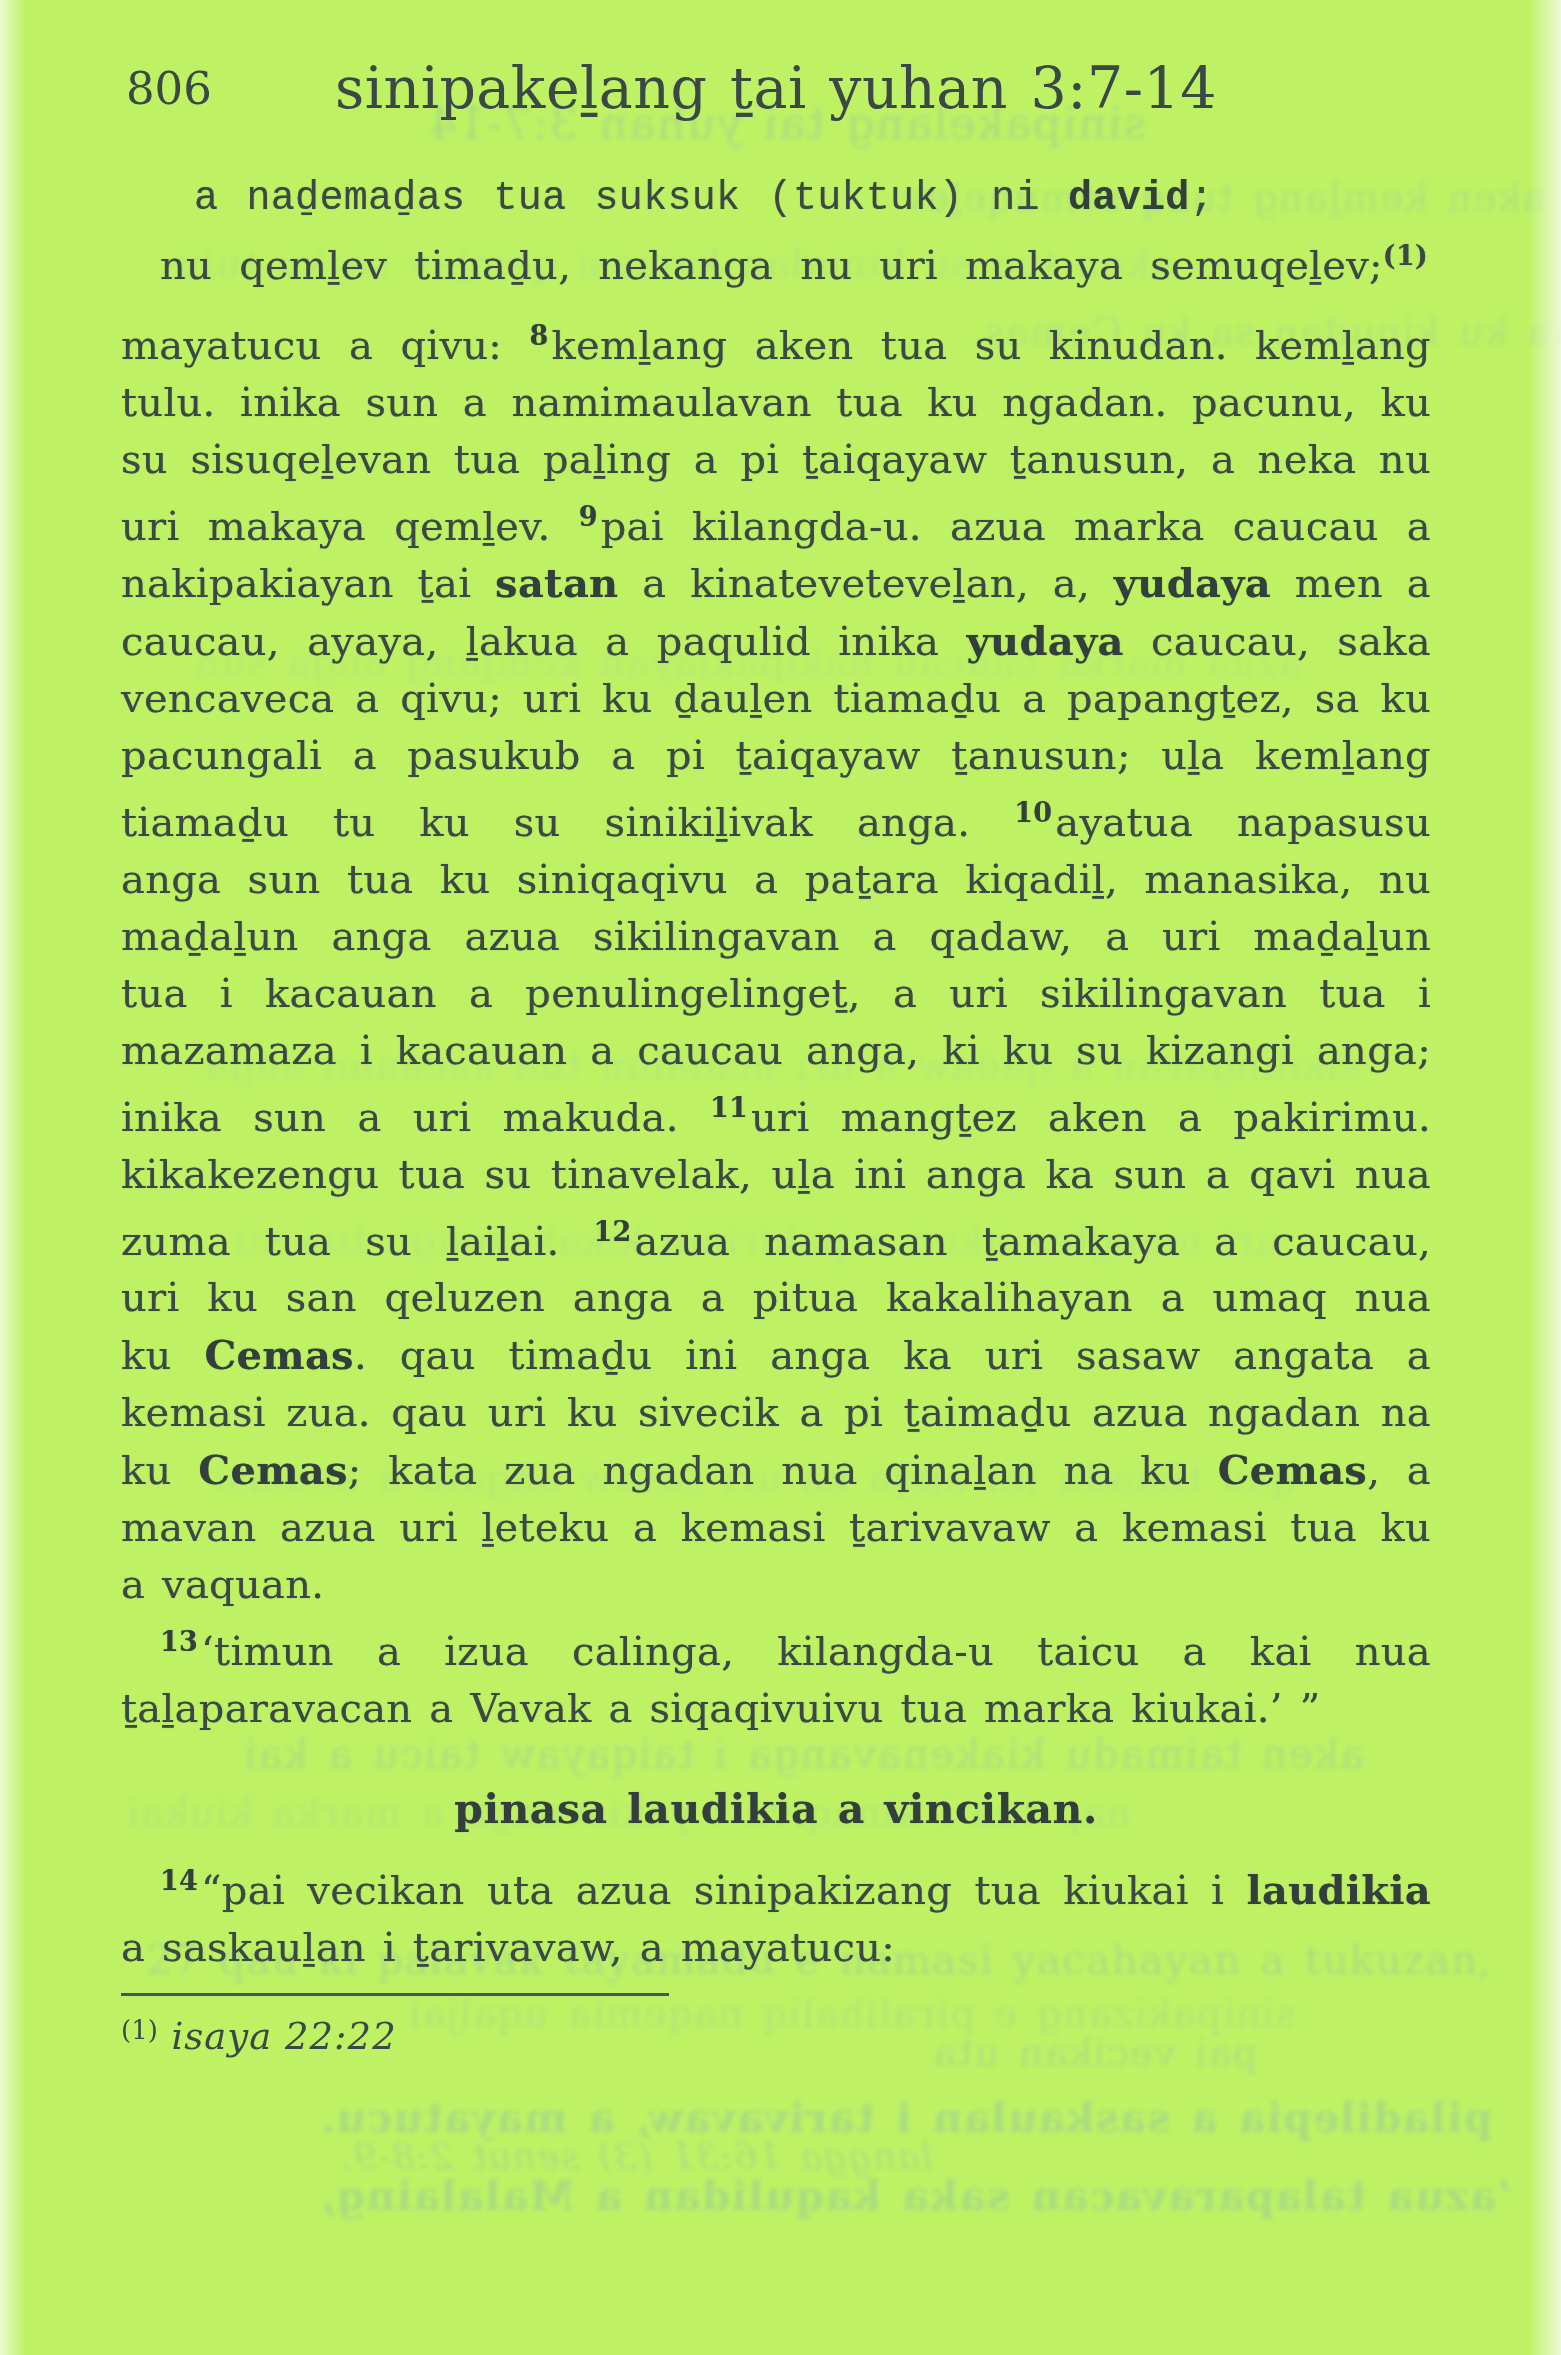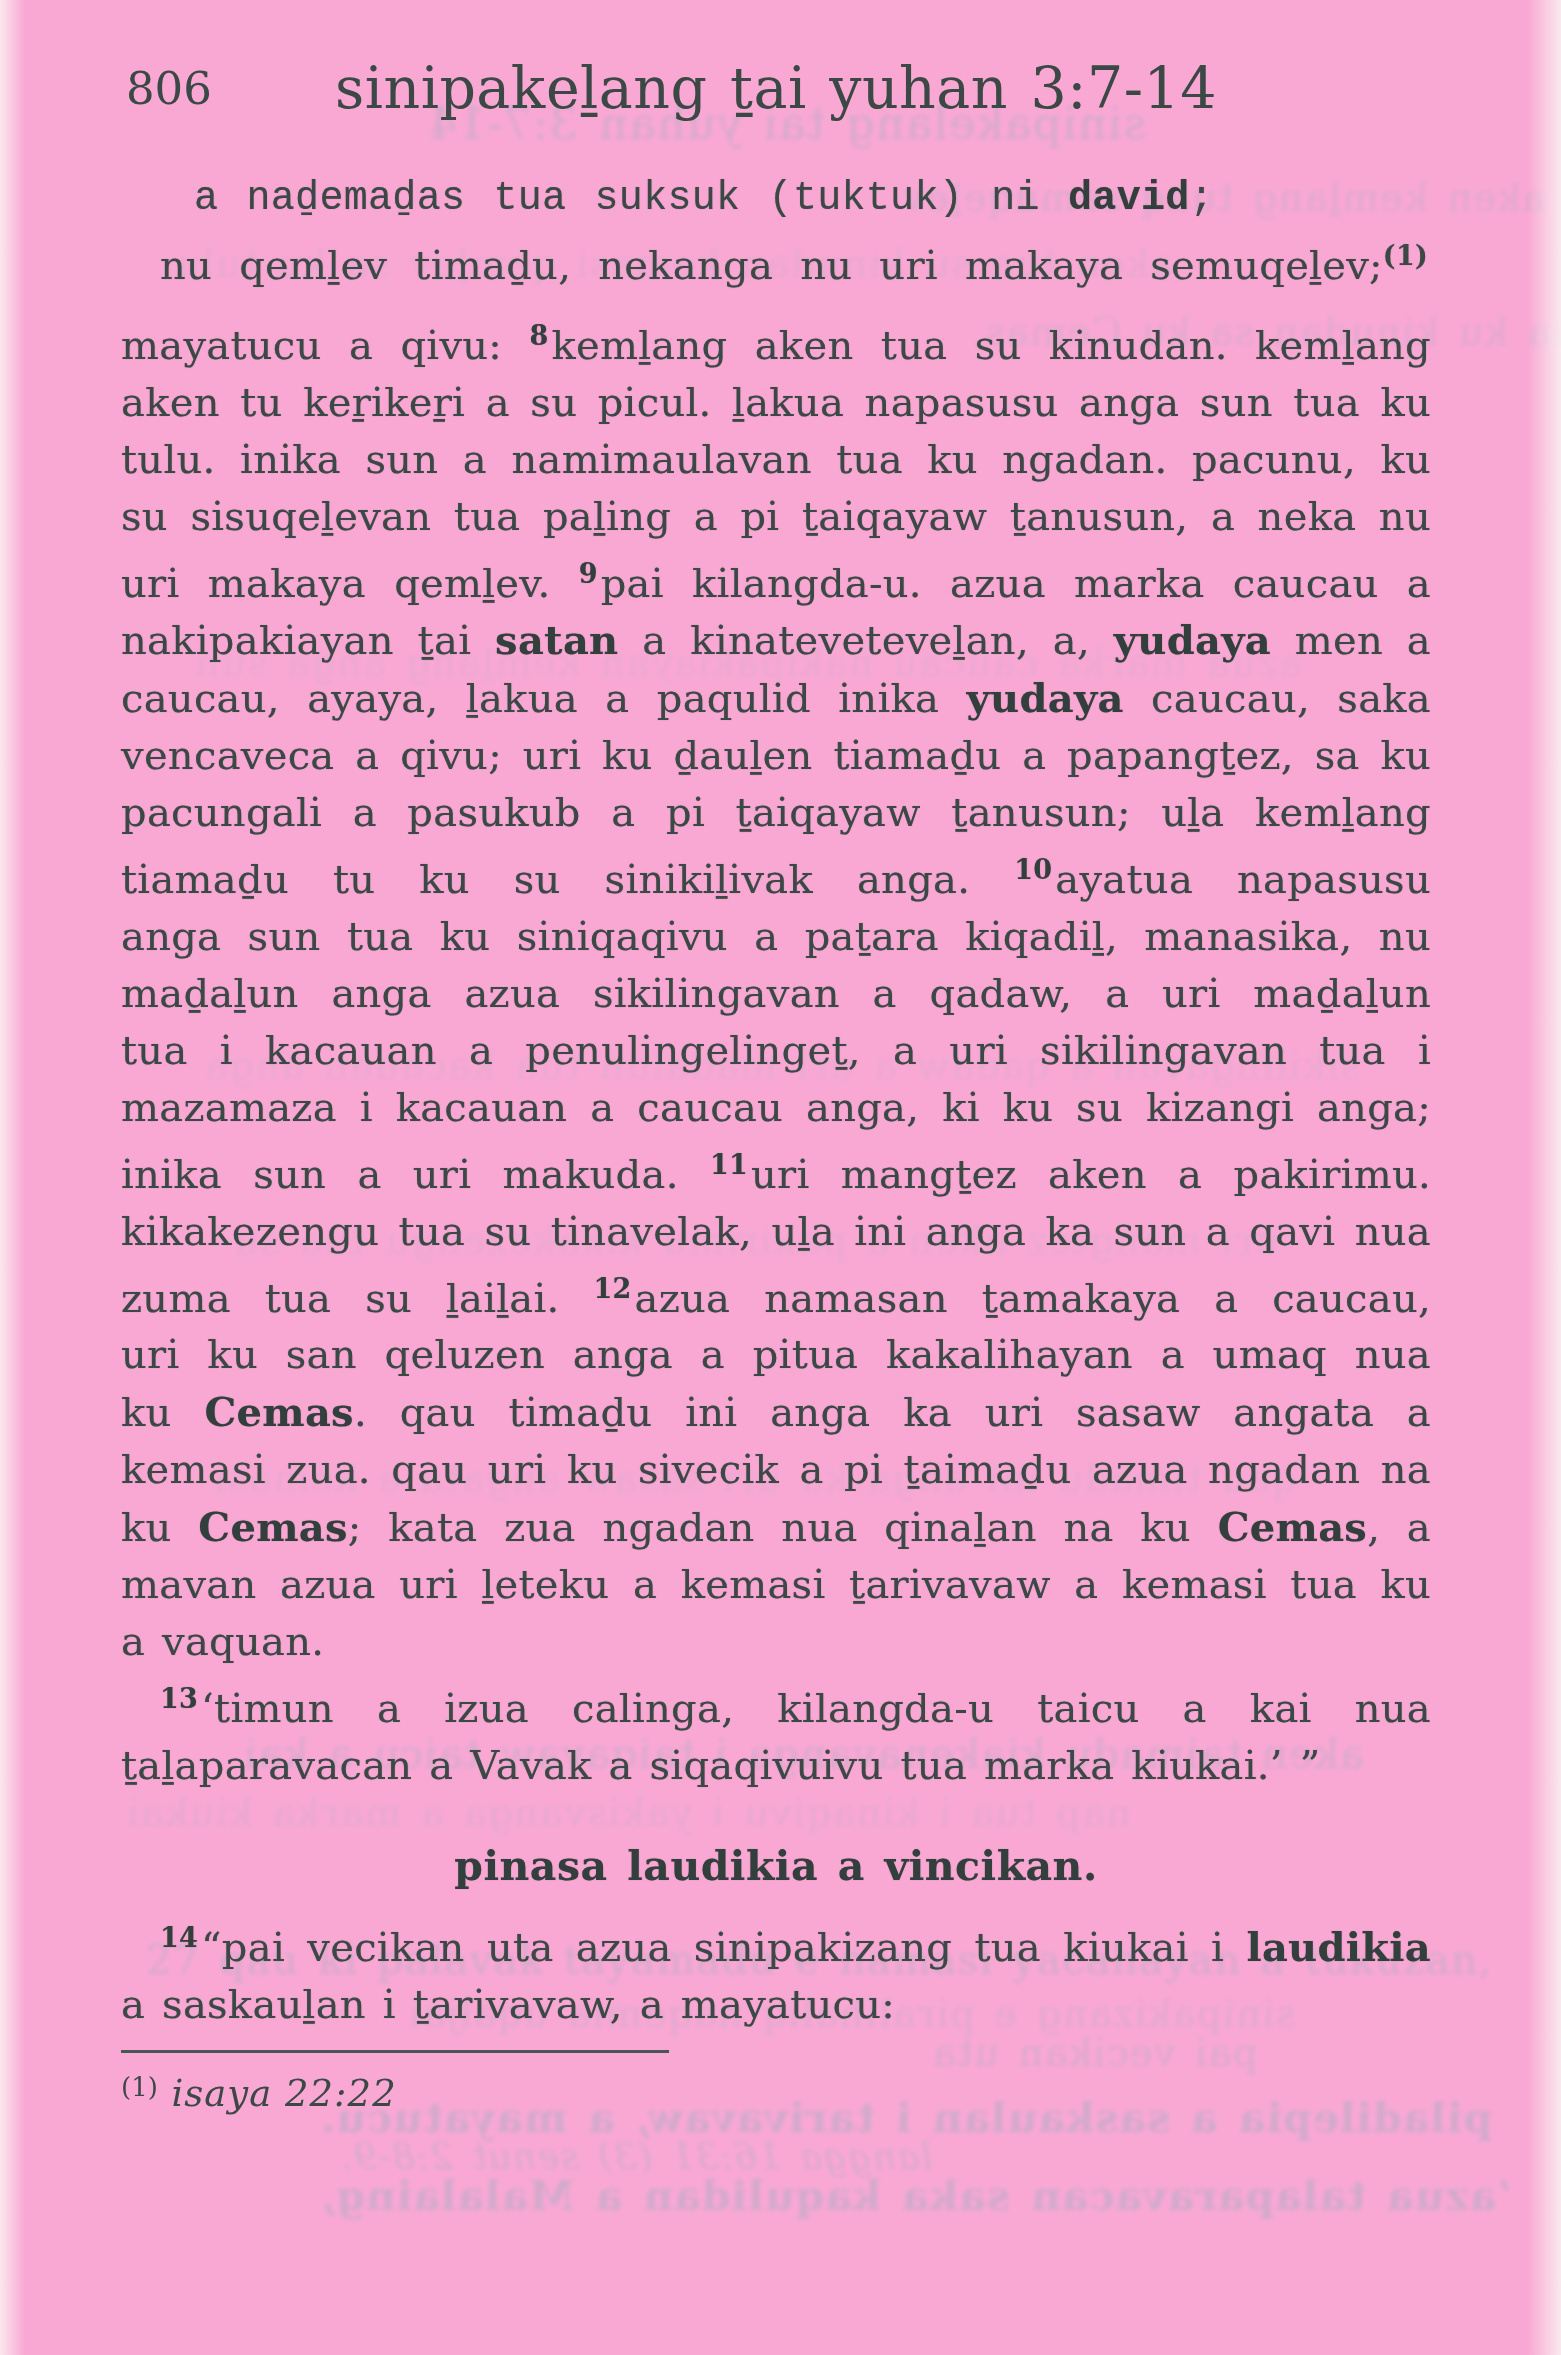--- a/index.html
+++ b/index.html
@@ -1,18 +1,18 @@
 <!DOCTYPE html>
 <html><head>
 <meta charset="utf-8">
 <style>
   html,body { margin:0; padding:0; background:#d8d8d0; }
   .page {
     position:relative; width:1561px; height:2355px;
-    background:#f9a8d4;
+    background:#bef264;
     overflow:hidden;
     font-family:"DejaVu Serif","Liberation Serif",serif;
     color:#3b4845;
   }
   
   .edge { position:absolute; top:0; bottom:0; pointer-events:none; }
   .edge.left  { left:0;  width:25px; background:linear-gradient(90deg, rgba(252,252,246,.75), rgba(252,252,246,0)); }
   .edge.right { right:0; width:33px; background:linear-gradient(270deg, rgba(250,250,243,.8), rgba(250,250,243,0)); }
 
   
@@ -92,21 +92,20 @@
       <div class="running-head">sinipakeḻang ṯai yuhan  3:7-14</div>
     </div>
 
     <div id="text-body">
         <div class="block-poem">
           <div class="line noj last" style="padding-left: 73px; font-family: Liberation Mono, monospace;">a naḏemaḏas tua suksuk (tuktuk) ni <span class="seg-b">david</span>;</div>
           <div class="line" style="padding-left: 39px;">nu qemḻev timaḏu, nekanga nu uri makaya semuqeḻev;<span class="seg-sup">(1)</span></div>
         </div>
         <div class="block-body">
           <div class="line">mayatucu a qivu: <span class="seg-b seg-sup">8</span>kemḻang aken tua su kinudan. kemḻang</div>
-          <div class="line">aken tu keṟikeṟi a su picul. ḻakua napasusu anga sun tua ku</div>
           <div class="line">tulu. inika sun a namimaulavan tua ku ngadan. pacunu, ku</div>
           <div class="line">su sisuqeḻevan tua paḻing a pi ṯaiqayaw ṯanusun, a neka nu</div>
           <div class="line">uri makaya qemḻev. <span class="seg-b seg-sup">9</span>pai kilangda-u. azua marka caucau a</div>
           <div class="line">nakipakiayan ṯai <span class="seg-b">satan</span> a kinateveteveḻan, a, <span class="seg-b">yudaya</span> men a</div>
           <div class="line">caucau, ayaya, ḻakua a paqulid inika <span class="seg-b">yudaya</span> caucau, saka</div>
           <div class="line">vencaveca a qivu; uri ku ḏauḻen tiamaḏu a papangṯez, sa ku</div>
           <div class="line">pacungali a pasukub a pi ṯaiqayaw ṯanusun; uḻa kemḻang</div>
           <div class="line">tiamaḏu tu ku su sinikiḻivak anga. <span class="seg-b seg-sup">10</span>ayatua napasusu</div>
           <div class="line">anga sun tua ku siniqaqivu a paṯara kiqadiḻ, manasika, nu</div>
           <div class="line">maḏaḻun anga azua sikilingavan a qadaw, a uri maḏaḻun</div>

